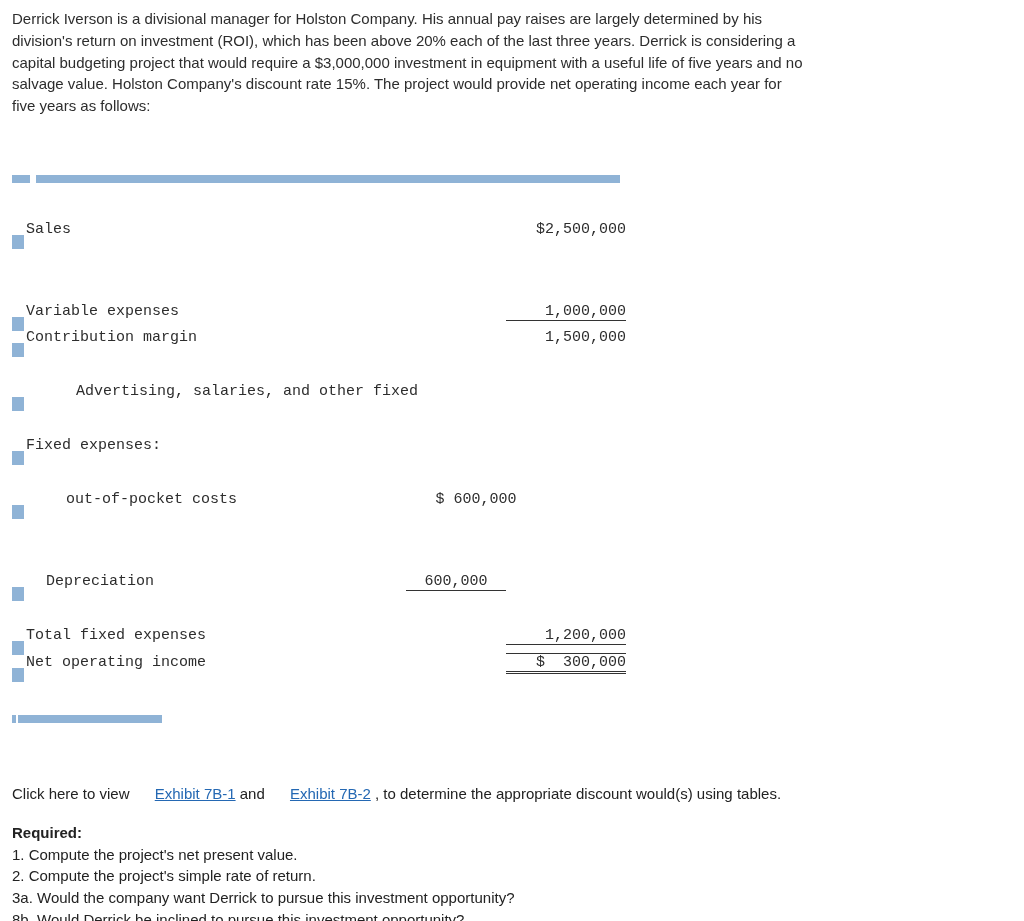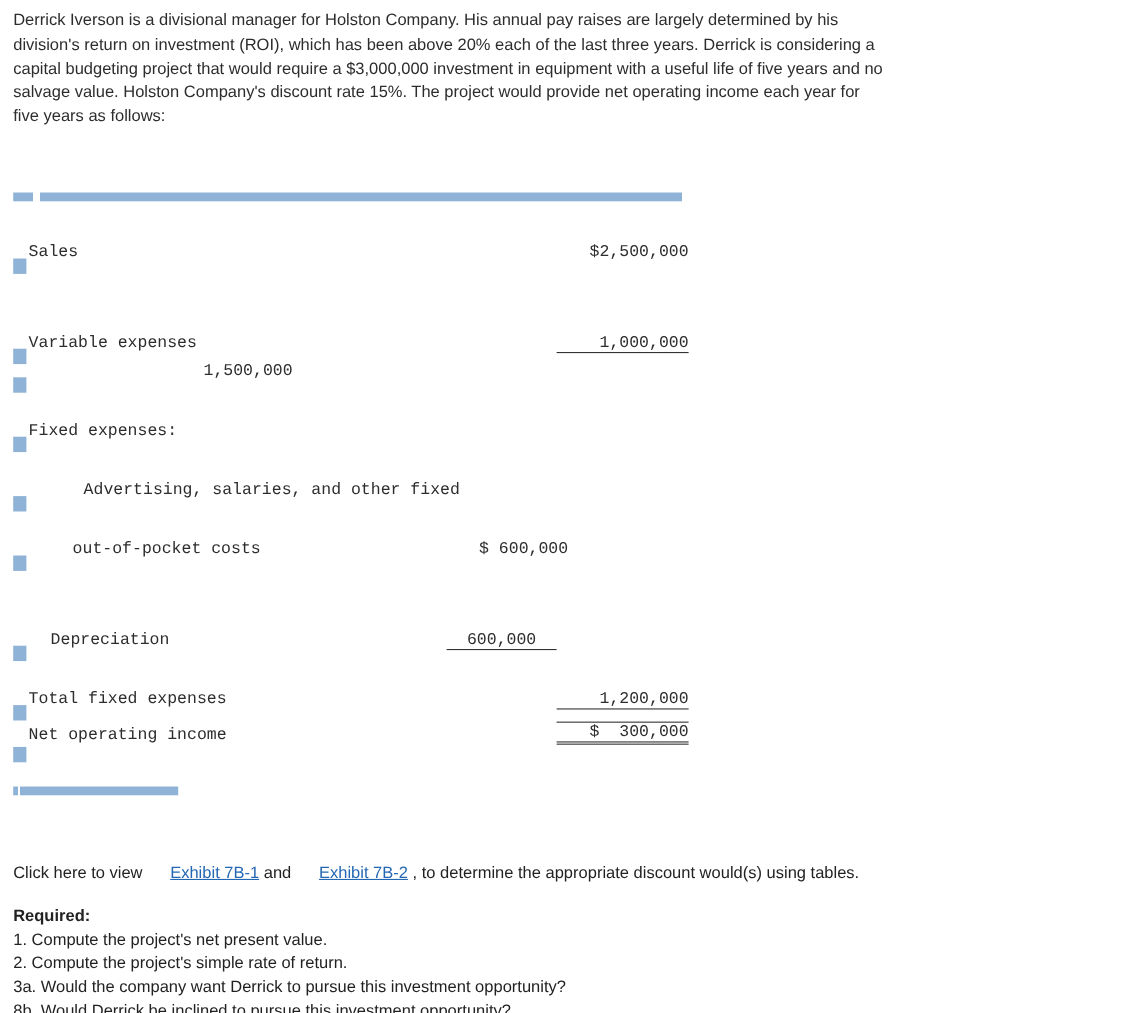--- a/index.html
+++ b/index.html
@@ -25,27 +25,27 @@
 </head>
 <body>
 
 <div class="page">
   <div class="intro">Derrick Iverson is a divisional manager for Holston Company. His annual pay raises are largely determined by his division's return on investment (ROI), which has been above 20% each of the last three years. Derrick is considering a capital budgeting project that would require a $3,000,000 investment in equipment with a useful life of five years and no salvage value. Holston Company's discount rate 15%. The project would provide net operating income each year for five years as follows:</div>
 
   <div class="mono-table">
     <div class="barrow"></div>
     <div class="row"><div class="bar-cell-l"><div class="mini-bar"></div></div><div class="lbl">Sales</div><div class="col1"></div><div class="pad"></div><div class="col2">$2,500,000</div></div>
     <div class="row"><div class="bar-cell-l"><div class="mini-bar"></div></div><div class="lbl">Variable expenses</div><div class="col1"></div><div class="pad"></div><div class="col2 ul-bottom">1,000,000</div></div>
-    <div class="row"><div class="bar-cell-l"><div class="mini-bar"></div></div><div class="col1"></div><div class="pad"></div><div class="col2">1,500,000</div></div>
+    <div class="row"><div class="bar-cell-l"><div class="mini-bar"></div></div><div class="lbl">Contribution margin</div><div class="col1"></div><div class="pad"></div><div class="col2">1,500,000</div></div>
+    <div class="row"><div class="bar-cell-l" style="padding-left:30px;"><div class="mini-bar"></div></div><div class="lbl" style="padding-left:20px;">Advertising, salaries, and other fixed</div><div class="col1"></div><div class="pad"></div><div class="col2"></div></div>
     <div class="row"><div class="bar-cell-l"><div class="mini-bar"></div></div><div class="lbl">Fixed expenses:</div><div class="col1"></div><div class="pad"></div><div class="col2"></div></div>
-    <div class="row"><div class="bar-cell-l" style="padding-left:30px;"><div class="mini-bar"></div></div><div class="lbl" style="padding-left:20px;">Advertising, salaries, and other fixed</div><div class="col1"></div><div class="pad"></div><div class="col2"></div></div>
     <div class="row"><div class="bar-cell-l"><div class="mini-bar"></div></div><div class="lbl" style="padding-left:40px;">out-of-pocket costs</div><div class="col1">$ 600,000</div><div class="pad"></div><div class="col2"></div></div>
     <div class="row"><div class="bar-cell-l"><div class="mini-bar"></div></div><div class="lbl" style="padding-left:20px;">Depreciation</div><div class="col1 ul-bottom">600,000</div><div class="pad"></div><div class="col2"></div></div>
     <div class="row"><div class="bar-cell-l"><div class="mini-bar"></div></div><div class="lbl">Total fixed expenses</div><div class="col1"></div><div class="pad"></div><div class="col2 ul-bottom">1,200,000</div></div>
-    <div class="row" style="height:24px;align-items:flex-end;"><div class="bar-cell-l"><div class="mini-bar"></div></div><div class="lbl">Net operating income</div><div class="col1"></div><div class="pad"></div><div class="col2 dbl-line">$  300,000</div></div>
+    <div class="row" style="height:24px;"><div class="bar-cell-l"><div class="mini-bar"></div></div><div class="lbl">Net operating income</div><div class="col1"></div><div class="pad"></div><div class="col2 dbl-line">$  300,000</div></div>
     <div class="barrow bot" style="width:150px;"></div>
   </div>
 
   <div class="exhibit-line">
     <span>Click here to view </span>
     <a href="#" class="link">Exhibit 7B-1</a>
     <span> and </span>
     <a href="#" class="link">Exhibit 7B-2</a>
     <span>, to determine the appropriate discount would(s) using tables.</span>
   </div>

